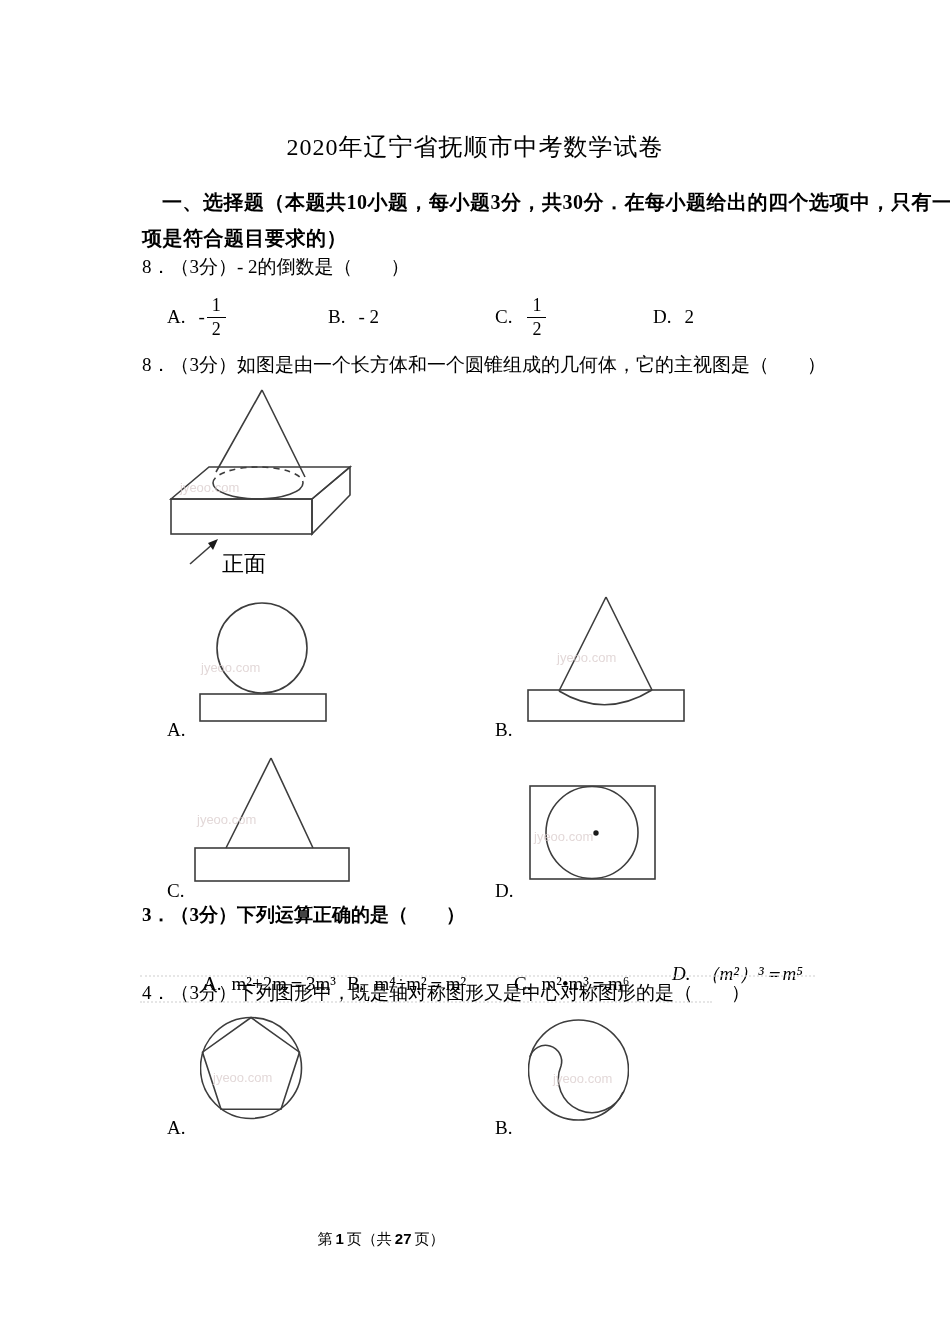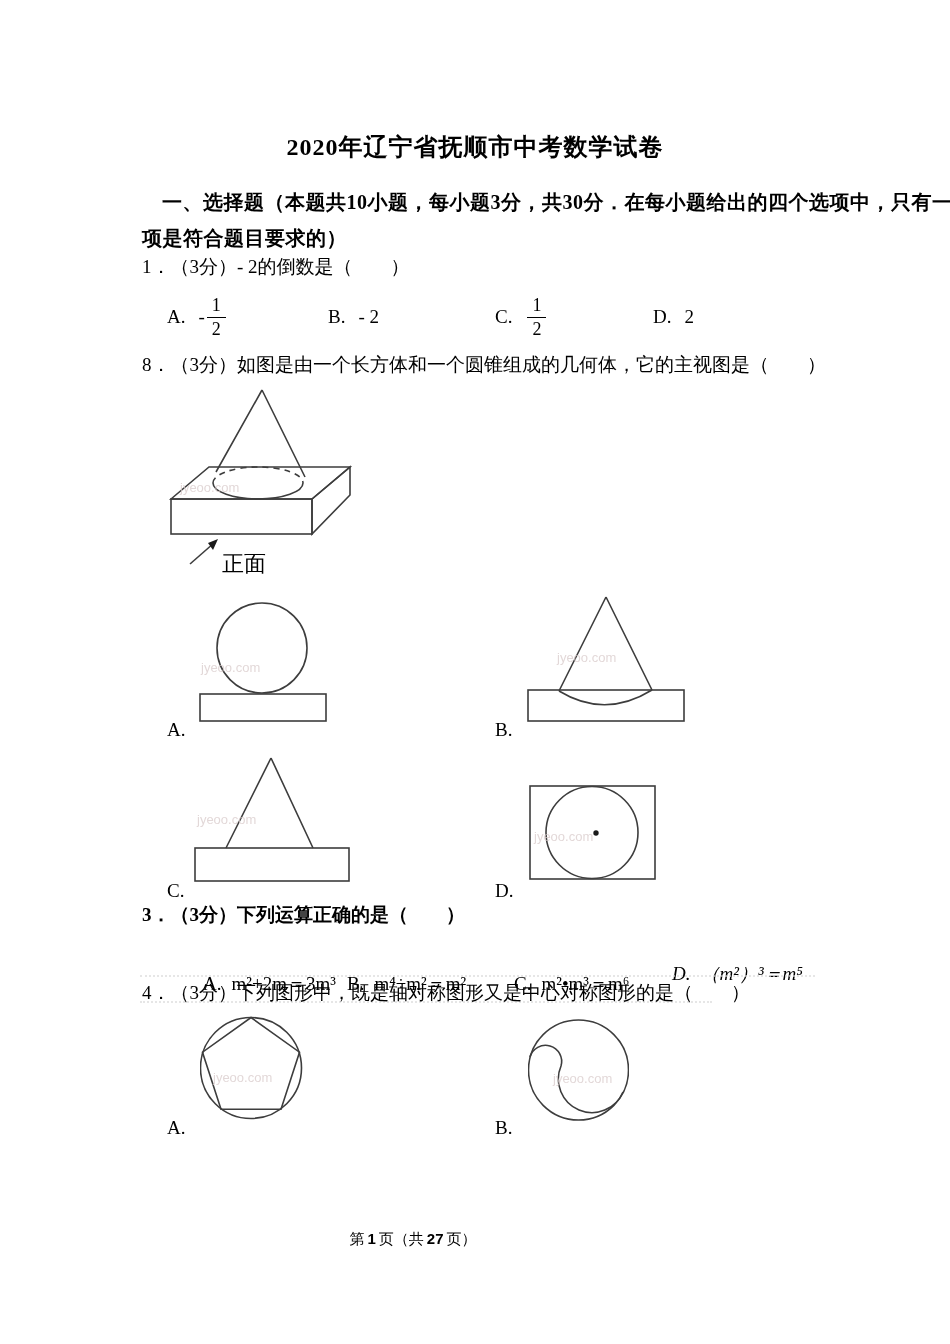--- a/index.html
+++ b/index.html
@@ -1,49 +1,49 @@
 <!DOCTYPE html>
 <html><head>
 <meta charset="utf-8">
 <style>
   html,body{margin:0;padding:0;background:#ffffff;}
   .page{position:relative;width:950px;height:1344px;background:#ffffff;overflow:hidden;
         font-family:"Liberation Serif","DejaVu Serif",serif;color:#000;}
   .abs{position:absolute;}
-  .title{width:950px;text-align:center;font-size:24px;font-weight:700;letter-spacing:1px;}
+  .title{width:950px;text-align:center;font-size:24px;font-weight:400;letter-spacing:1px;}
   .heading{font-size:20px;font-weight:700;white-space:pre;letter-spacing:.5px;}
   .stem{font-size:19px;white-space:pre;}
   .optrow{display:flex;align-items:center;height:48px;font-size:19px;white-space:pre;}
   .optlabel{margin-right:13px;}
   .q3opt{font-size:19px;white-space:pre;}
   .q3opt .optlabel{margin-right:10px;}
   .frac{display:inline-flex;flex-direction:column;align-items:center;font-size:18px;line-height:1.15;margin-left:2px;}
   .frac .num{padding:0 5px 1px;border-bottom:1.5px solid #000;}
   .frac .den{padding:1px 5px 0;}
   .figlabel{font-size:19px;}
   .fig path,.fig rect,.fig polygon,.fig ellipse,.fig circle,.fig line{fill:none;stroke:#3d3d3d;stroke-width:1.6px;}
   .fig .fill{fill:#1a1a1a;stroke:none;}
   .fig .dash{stroke-dasharray:6 5;}
   .fig .wm{fill:#d9cbcb;stroke:none;font-family:"Liberation Sans",sans-serif;font-size:13px;opacity:.75;}
   .fig .cjk{fill:#000;stroke:none;font-size:22px;font-family:"Liberation Serif","DejaVu Serif",serif;}
   .wmrow{border-top:2px dotted #d9d9d9;opacity:.65;height:0;}
-  .footer{width:762px;text-align:center;font-size:15px;padding-left:32px;}
+  .footer{width:762px;text-align:center;font-size:15px;}
   .footer b{font-family:"Liberation Sans",sans-serif;margin:0 3px;font-size:15px;}
 </style>
 </head>
 <body>
 
 <div class="page">
 
   <div class="abs title" style="left:0;top:131px;">2020年辽宁省抚顺市中考数学试卷</div>
 
   <div class="abs heading" style="left:142px;top:189px;margin-left:20px;">一、选择题（本题共10小题，每小题3分，共30分．在每小题给出的四个选项中，只有一</div>
   <div class="abs heading" style="left:142px;top:225px;">项是符合题目要求的）</div>
 
-  <div class="abs stem" style="left:142px;top:254px;">1．（3分）- 2的倒数是（　　）</div>
+  <div class="abs stem" style="left:142px;top:254px;">8．（3分）- 2的倒数是（　　）</div>
 
   <div class="abs optrow" style="left:167px;top:293px;">
     <span class="optlabel">A.</span>
     <span>-</span>
     <span class="frac">
       <span class="num">1</span>
       <span class="den">2</span>
     </span>
   </div>
   <div class="abs optrow" style="left:328px;top:293px;">

